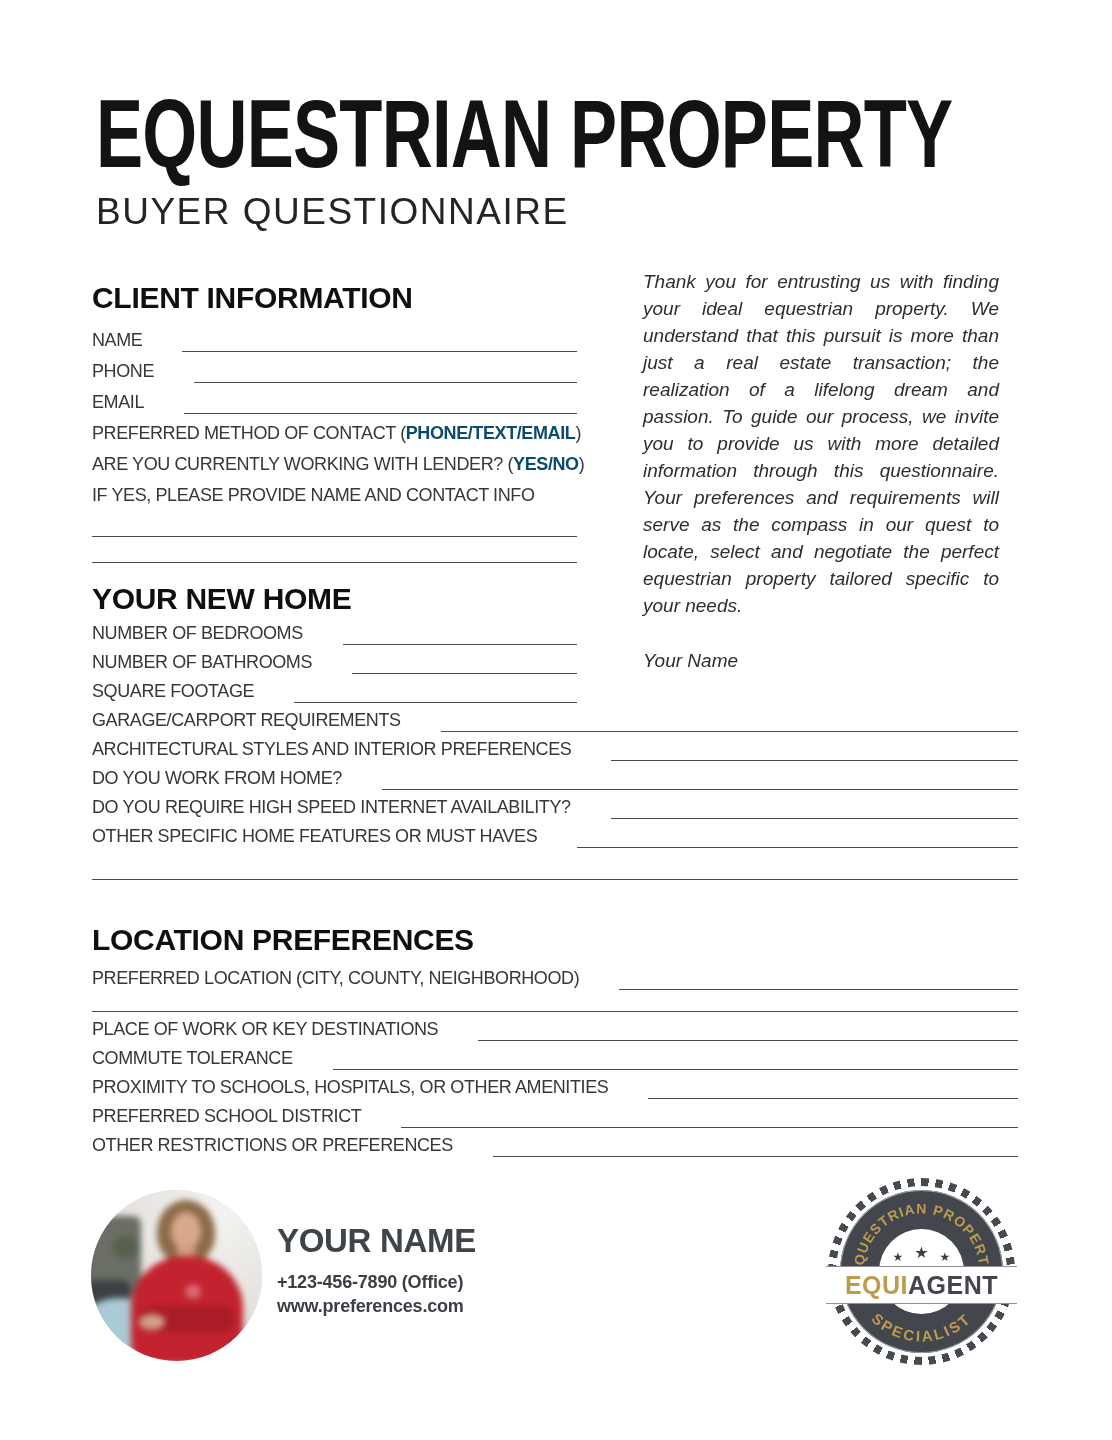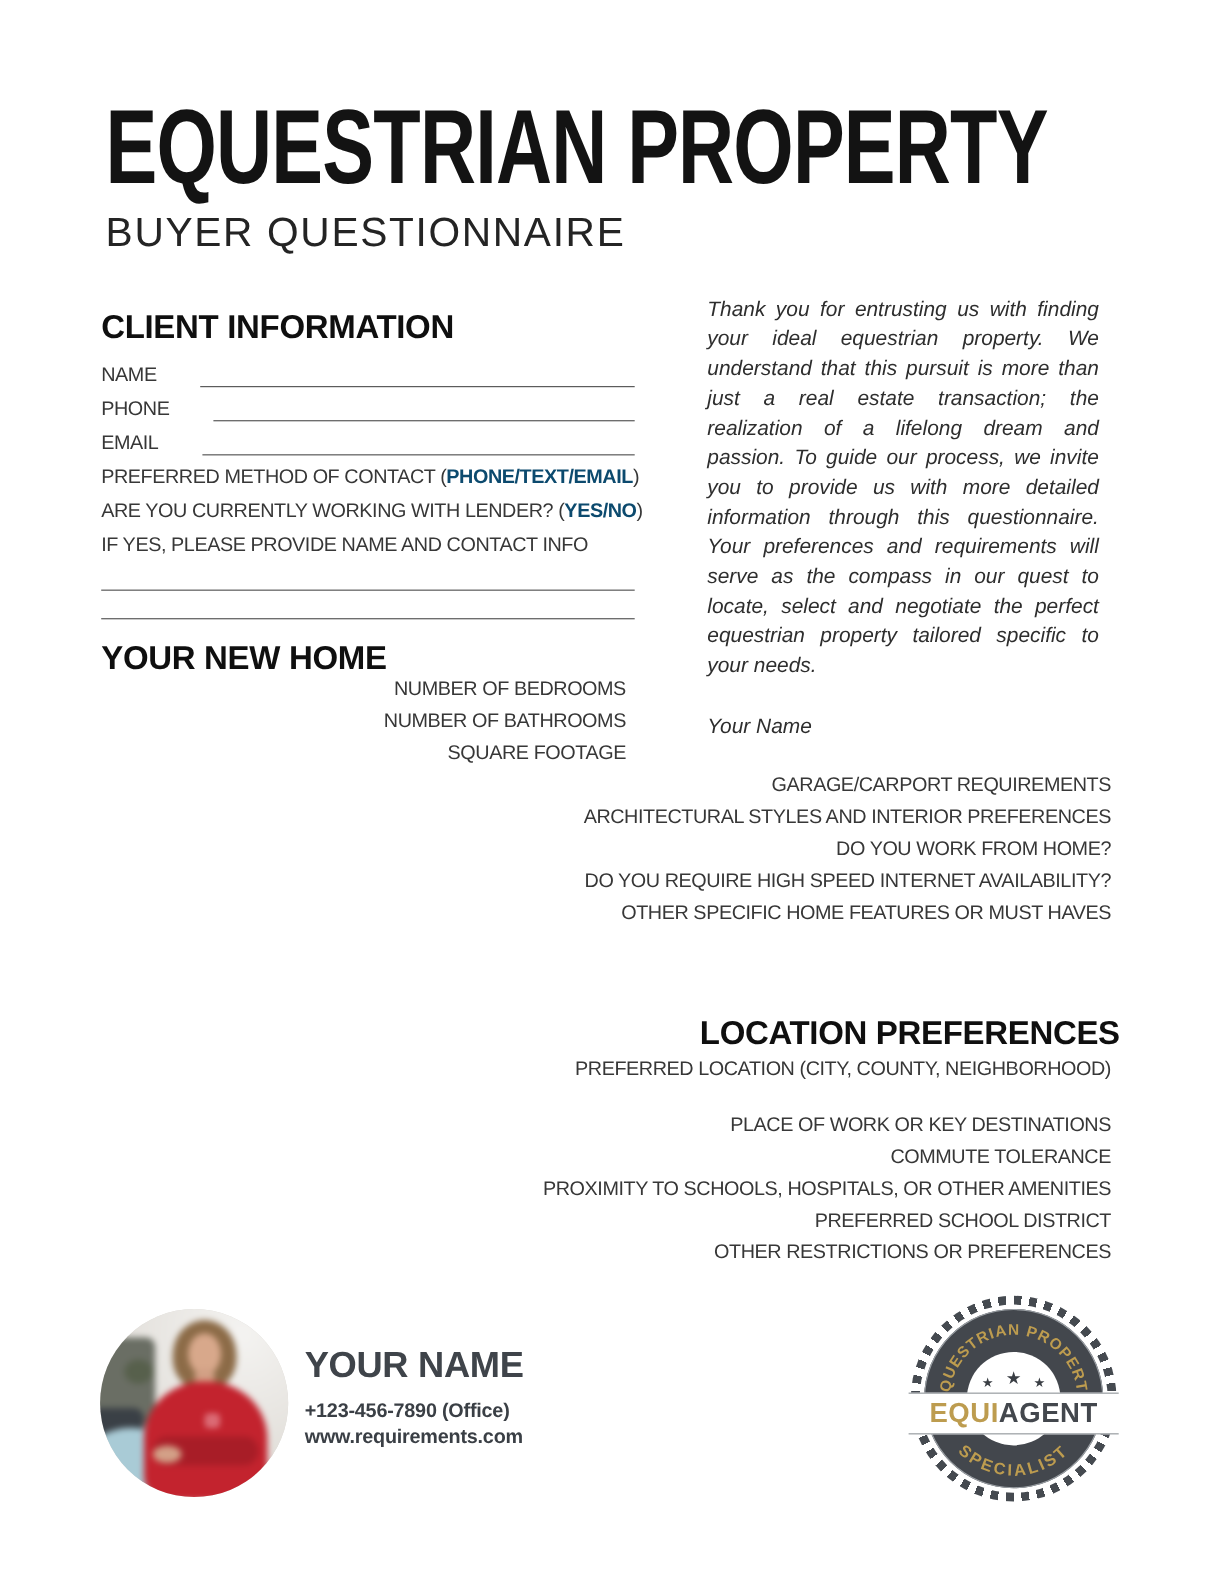--- a/index.html
+++ b/index.html
@@ -21,25 +21,25 @@
     color:#242424; white-space:nowrap;
   }
 
   
   .sec { position:absolute; left:92px; }
   .sec h2 { margin:0 0 8px 0; font-size:30px; font-weight:800; line-height:1; color:#0f0f0f; letter-spacing:-0.3px; }
   #sec-client   { top:283px; width:485px; }
   #sec-intro    { left:643px; top:268px; width:356px; }
   #sec-newhome  { top:584px; width:926px; }
   #sec-newhome h2 { margin-bottom:2px; }
-  #sec-location { top:925px; width:926px;text-align:right; }
+  #sec-location { top:925px; width:926px; }
   #sec-location h2 { margin-bottom:6px; }
 
   .row { display:flex; align-items:flex-end; height:31px;gap:32px; }
-  #sec-newhome .row, #sec-location .row { height:29px;flex-direction:column; }
+  #sec-newhome .row, #sec-location .row { height:29px; }
   .row .lbl { font-size:18px; letter-spacing:-0.4px; color:#373737; white-space:nowrap; line-height:1.2; padding-right:8px; }
   .row .lbl b { font-weight:700; color:#0c4a6e; }
   .fline { flex:1 1 auto; border-bottom:1.6px solid #4b4b4b; height:4px; }
   .row.narrow { width:485px; }
   .row.blank-tall { height:30px; }
   .row.blank-short { height:26px; }
   #sec-location .row.blank-loc { height:22px; }
   .row.gap-top { margin-top:3px; }
 
   
@@ -217,21 +217,21 @@
       <div class="ph-body"></div>
       <div class="ph-armfold"></div>
       <div class="ph-hand"></div>
       <div class="ph-logo"></div>
     </div>
   </div>
 
   <div class="agent-text">
     <div class="agent-name">YOUR NAME</div>
     <div class="agent-line agent-phone">+123-456-7890 (Office)</div>
-    <div class="agent-line agent-web">www.requirements.com</div>
+    <div class="agent-line agent-web">www.preferences.com</div>
   </div>
 
   <div class="badge">
     <div class="badge-teeth"></div>
     <div class="badge-plate"></div>
     <div class="badge-ring"></div>
     <div class="badge-core"></div>
     <svg class="badge-svg" viewBox="0 0 187 187">
       <defs>
         <path id="arcTop" d="M 35.5,93.5 A 58,58 0 0 1 151.5,93.5" fill="none"></path>

